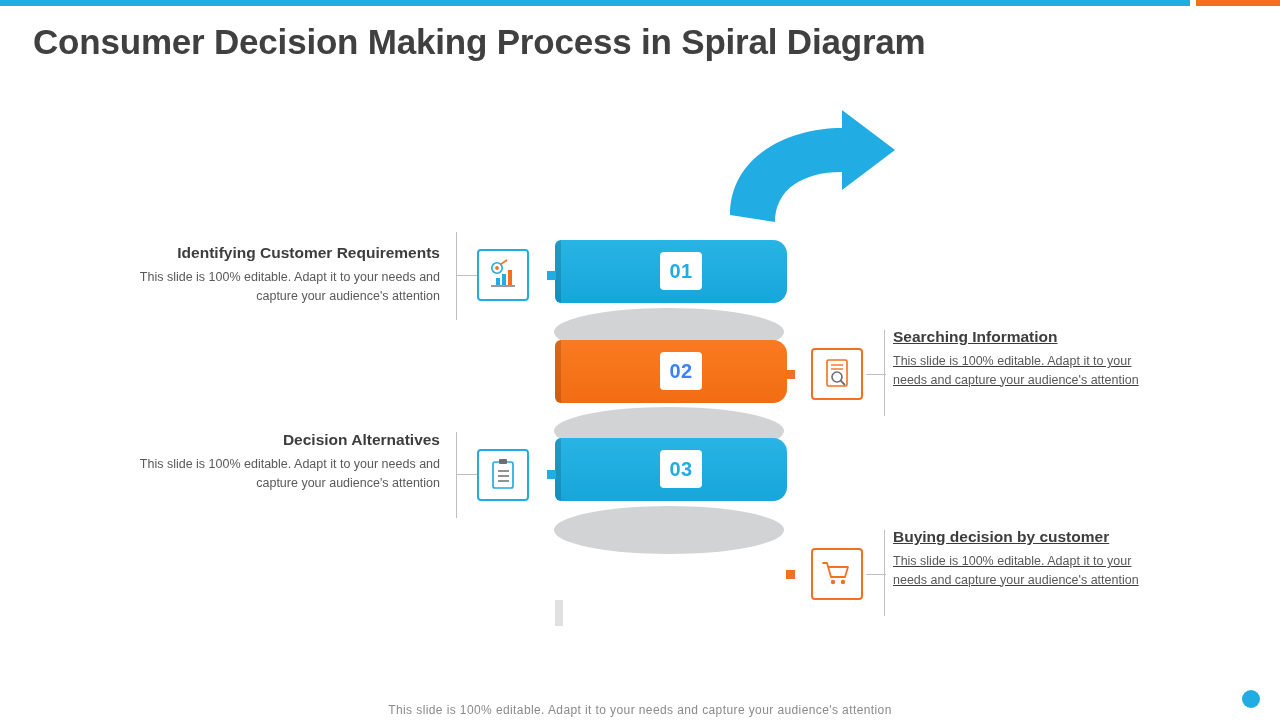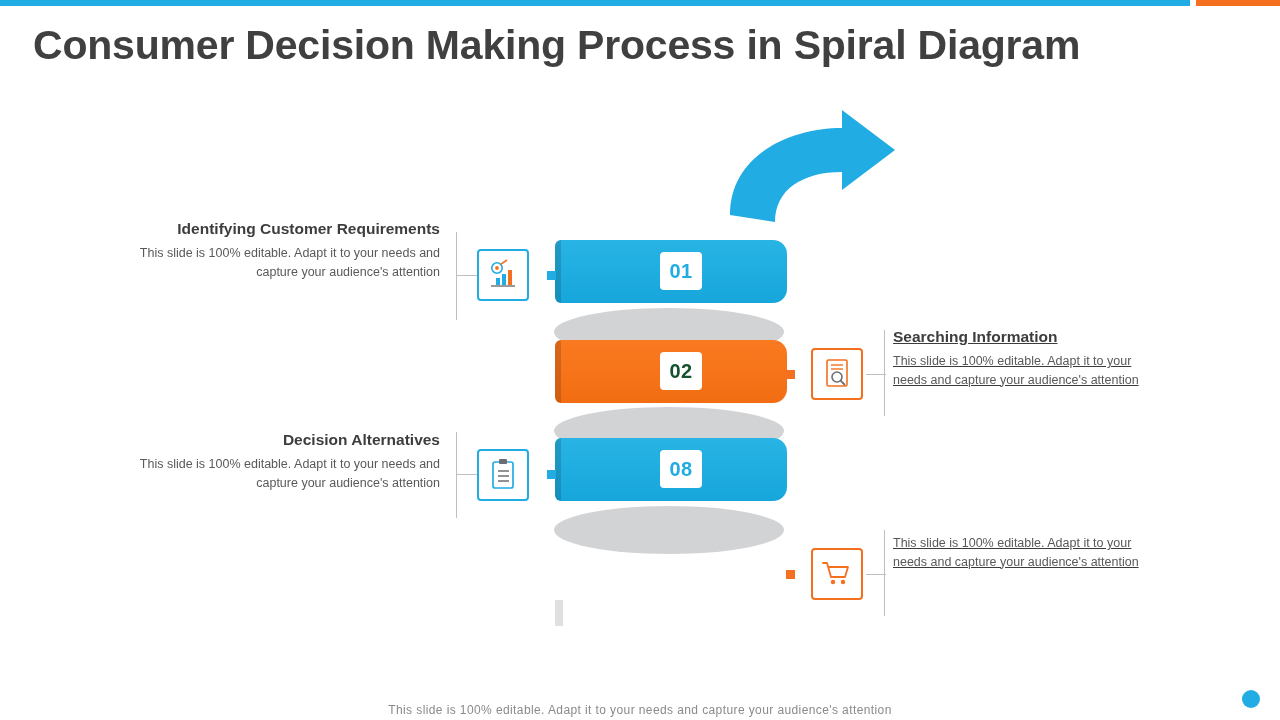--- a/index.html
+++ b/index.html
@@ -36,21 +36,21 @@
     width: 84px;
     height: 6px;
     background: #f4701f;
   }
 
   
   .slide-title {
     position: absolute;
     left: 33px;
     top: 22px;
-    font-size: 41px;
+    font-size: 35px;
     font-weight: bold;
     letter-spacing: -0.2px;
     color: #404040;
     white-space: nowrap;
   }
 
   
   .spiral {
     position: absolute;
     left: 520px;
@@ -105,21 +105,21 @@
   }
 
   .band-num {
     position: absolute;
     left: 105px;
     top: 12px;
     width: 42px;
     height: 38px;
     background: #ffffff;
     border-radius: 4px;
-    color: #14532d;
+    color: #3b82f6;
     font-size: 20px;
     font-weight: bold;
     line-height: 38px;
     text-align: center;
     letter-spacing: 0.5px;
   }
   .band.blue .band-num { color: #21ace3; }
 
   
   .arrow-wrap {
@@ -222,21 +222,21 @@
   <div class="ellipse e2"></div>
   <div class="ellipse e3"></div>
 
   <div class="band blue b1">
     <div class="band-num">01</div>
   </div>
   <div class="band orange b2">
     <div class="band-num">02</div>
   </div>
   <div class="band blue b3">
-    <div class="band-num">08</div>
+    <div class="band-num">03</div>
   </div>
 
   <div class="band-tail" style="top:500px;height:26px;"></div>
 </div>
 
 <div class="vline" style="left:456px; top:232px; height:88px;"></div>
 <div class="hline" style="left:456px; top:275px; width:24px;"></div>
 <div class="sqdot blue" style="left:547px; top:271px;"></div>
 
 <div class="vline" style="left:884px; top:330px; height:86px;"></div>
@@ -292,33 +292,34 @@
 <div class="icon-box orange" style="left:811px; top:548px;">
   <span>
     <svg width="36" height="36" viewBox="0 0 36 36">
       <path d="M4 7 H8 L12 21 H26 L29 11 H10" fill="none" stroke="#f4701f" stroke-width="1.8" stroke-linejoin="round" stroke-linecap="round"></path>
       <circle cx="14" cy="26" r="2.2" fill="#f4701f"></circle>
       <circle cx="24" cy="26" r="2.2" fill="#f4701f"></circle>
     </svg>
   </span>
 </div>
 
-<div class="txt right-align" style="left:120px; top:220px; width:320px;">
+<div class="txt right-align" style="left:120px; top:244px; width:320px;">
   <div class="head">Identifying Customer Requirements</div>
   <div class="body">This slide is 100% editable.  Adapt it to your needs and capture your audience's attention</div>
 </div>
 
 <div class="txt left-align" style="left:893px; top:328px; width:250px;">
   <div class="head">Searching Information</div>
   <div class="body">This slide is 100% editable.  Adapt it to your needs and capture your audience's attention</div>
 </div>
 
 <div class="txt right-align" style="left:120px; top:431px; width:320px;">
   <div class="head">Decision Alternatives</div>
   <div class="body">This slide is 100% editable.  Adapt it to your needs and capture your audience's attention</div>
 </div>
 
 <div class="txt left-align" style="left:893px; top:528px; width:265px;">
+  <div class="head">Buying decision by customer</div>
   <div class="body">This slide is 100% editable.  Adapt it to your needs and capture your audience's attention</div>
 </div>
 
 <div class="footer">This slide is 100% editable. Adapt it to your needs and capture your audience's attention</div>
 <div class="footer-dot"></div>
 
 </body></html>

